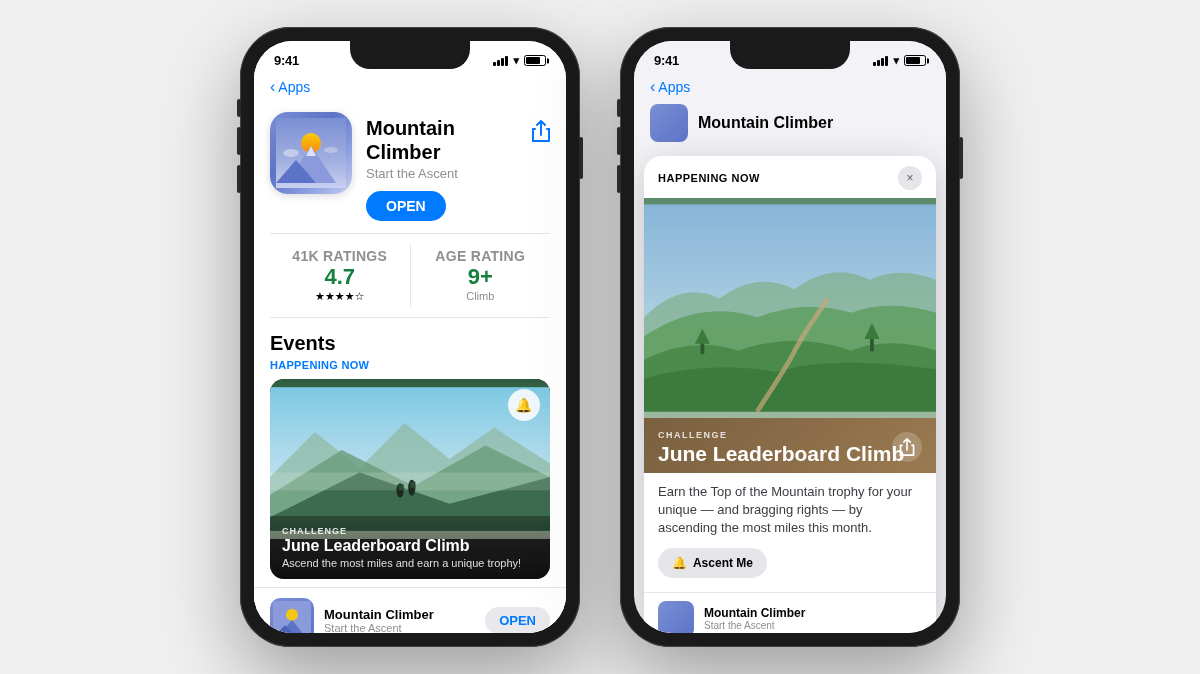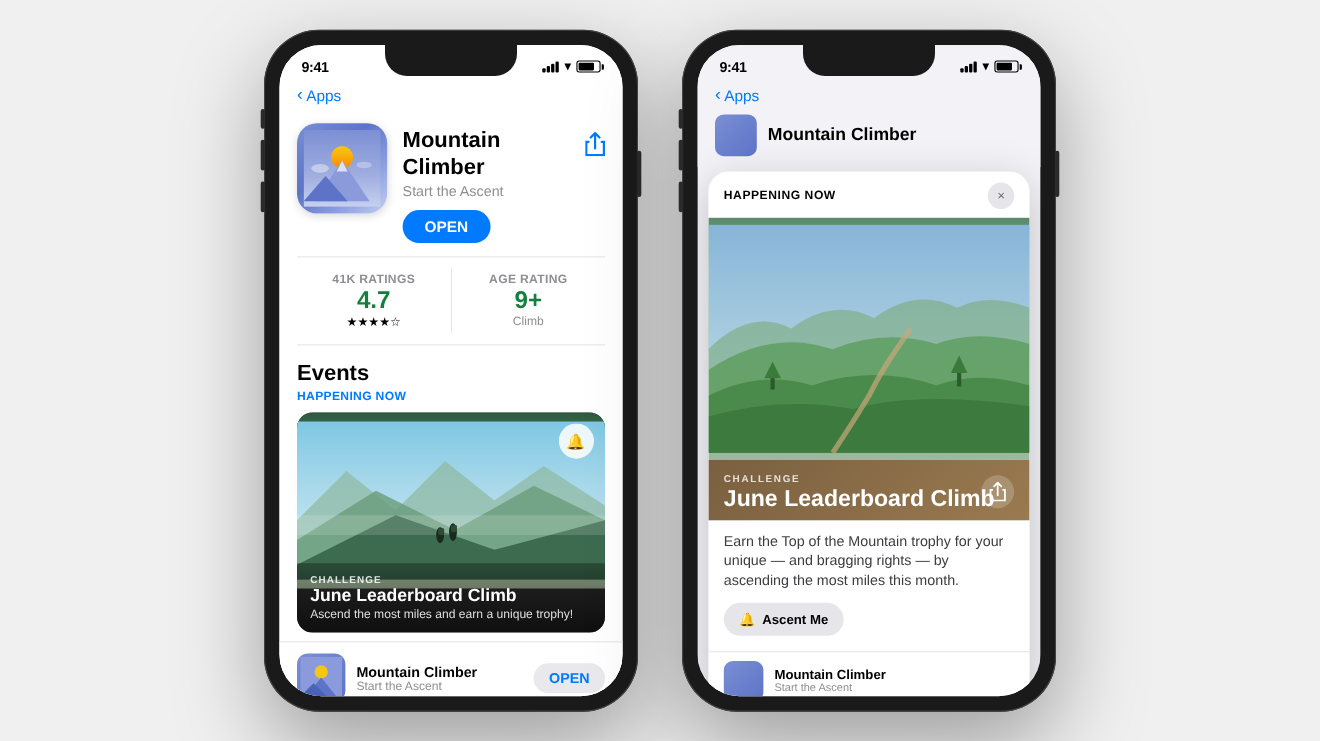--- a/index.html
+++ b/index.html
@@ -215,21 +215,21 @@
     .stat-item {
       flex: 1;
       text-align: center;
       border-right: 1px solid #e5e5ea;
       padding: 4px 0;
     }
 
     .stat-item:last-child { border-right: none; }
 
     .stat-label {
-      font-size: 11px;
+      font-size: 14px;
       color: #8e8e93;
       font-weight: 600;
       letter-spacing: 0.3px;
       text-transform: uppercase;
     }
 
     .stat-value {
       font-size: 22px;
       font-weight: 700;
       color: #15803d;

